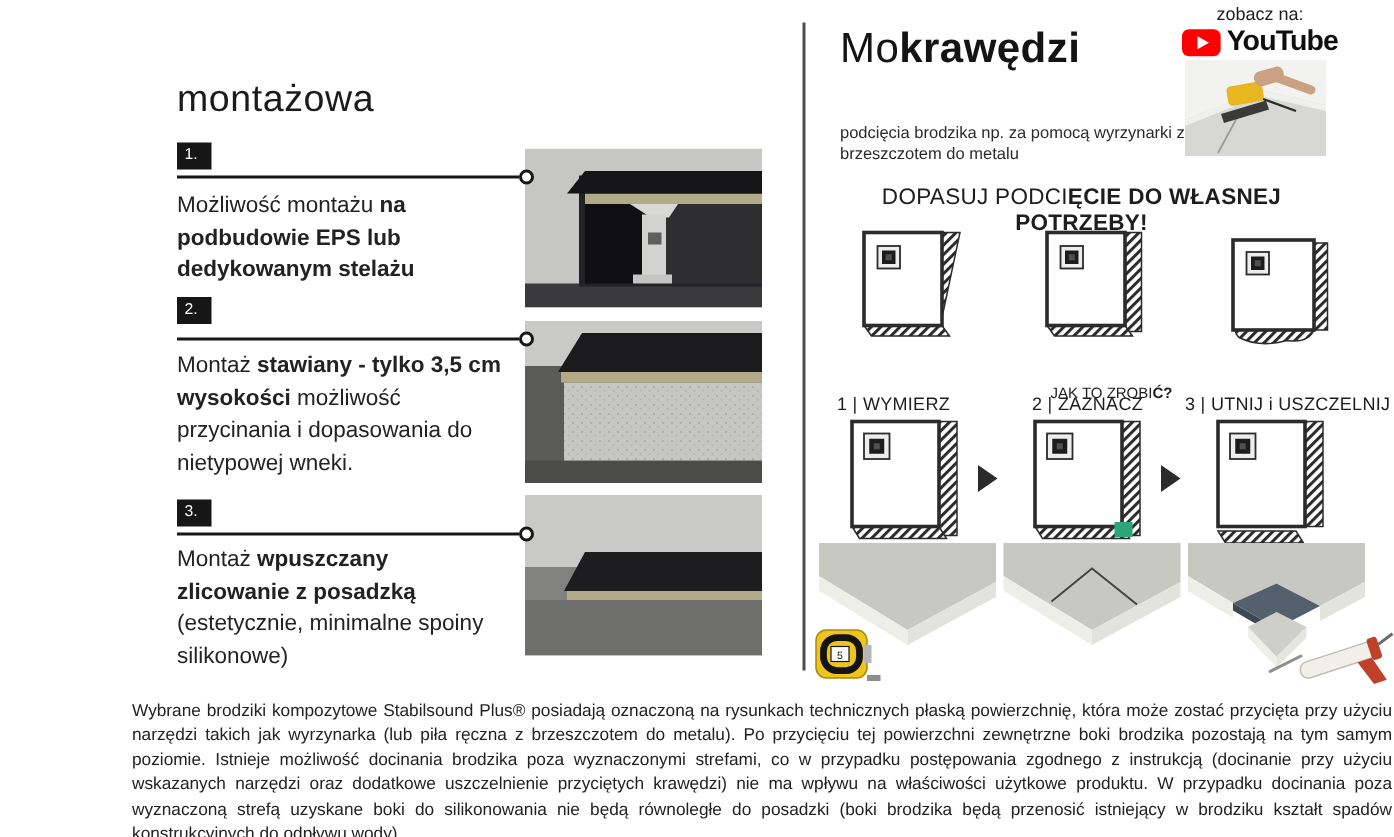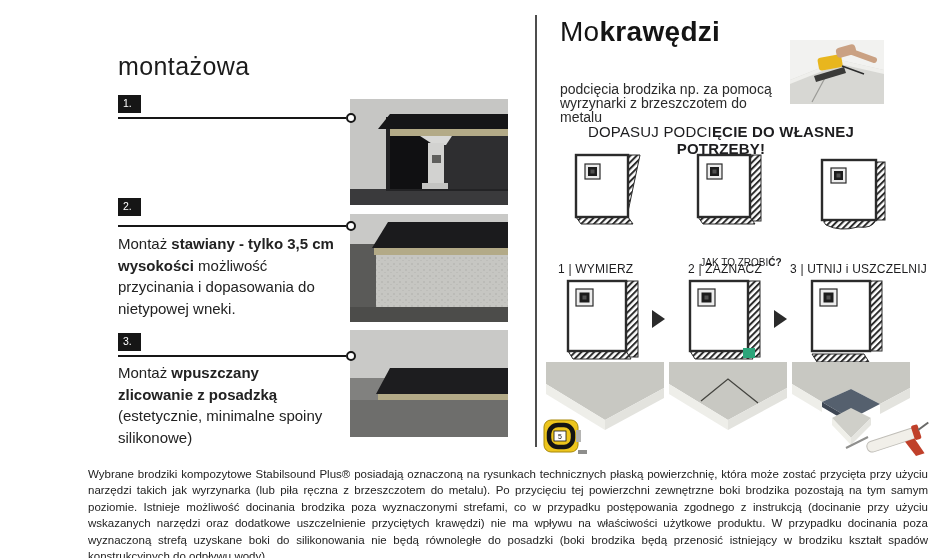--- a/index.html
+++ b/index.html
@@ -21,21 +21,21 @@
   .step-text b{font-weight:700;}
   .photo{position:absolute;left:350px;width:158px;z-index:1;line-height:0;}
   .p1{top:99px;height:106px}.p2{top:214px;height:108px}.p3{top:330px;height:107px}
 
   .divider{position:absolute;left:535px;top:15px;width:2px;height:432px;background:#4d4d4d;}
 
   
   .r-heading{position:absolute;left:560px;top:16px;font-size:28px;line-height:31px;
              font-weight:300;letter-spacing:.3px;margin:0;color:#141414;}
   .r-heading b{font-weight:800;}
-  .r-sub{position:absolute;left:560px;top:82px;width:230px;font-size:14px;line-height:14px;
+  .r-sub{position:absolute;left:560px;top:82px;width:230px;font-size:11px;line-height:14px;
          font-weight:300;margin:0;color:#2a2a2a;}
   .yt{position:absolute;left:788px;top:2px;width:104px;text-align:center;cursor:pointer;}
   .yt-label{font-size:12px;color:#1d1d1f;}
   .yt-logo{display:flex;align-items:center;justify-content:center;gap:4px;margin-top:1px;}
   .yt-word{font-size:19px;font-weight:700;letter-spacing:-.6px;color:#0f0f0f;}
   .jigsaw{position:absolute;left:790px;top:40px;width:94px;height:64px;line-height:0;}
   .banner{position:absolute;left:548px;top:123px;width:346px;text-align:center;font-size:15px;
           letter-spacing:.2px;margin:0;}
   .banner b{font-weight:800;}
   .shape{position:absolute;line-height:0;}
@@ -73,20 +73,21 @@
         <circle cx="2" cy="2" r="0.7" fill="#a9a9a5"></circle>
         <circle cx="5" cy="4.5" r="0.6" fill="#b2b2ae"></circle>
       </pattern>
     </defs>
   </svg>
 
   <h1 class="title"><br><span>montażowa</span></h1>
 
   <div class="badge b1">1.</div>
   <div class="connector c1"></div>
+  <p class="step-text t1"><span>Możliwość montażu </span><b>na podbudowie EPS lub dedykowanym stelażu</b><span></span></p>
   <div class="photo p1">
     <svg viewBox="0 0 158 106" width="158" height="106">
       <rect width="158" height="106" fill="#c6c6c4"></rect>
       <rect x="0" y="90" width="158" height="16" fill="#3a3a3c"></rect>
       <rect x="36" y="18" width="122" height="74" fill="#232325"></rect>
       <rect x="94" y="37" width="64" height="53" fill="#2e2e30"></rect>
       <rect x="40" y="37" width="38" height="53" fill="#101012"></rect>
       <polygon points="70,37 102,37 96,46 84,46" fill="#d8d8d6"></polygon>
       <rect x="78" y="44" width="16" height="42" fill="#d2d2d0"></rect>
       <rect x="82" y="56" width="9" height="8" fill="#5f5f5d"></rect>
@@ -121,20 +122,30 @@
       <polygon points="28,64 158,64 158,70 28,70" fill="#b3aa87"></polygon>
       <polygon points="40,38 158,38 158,64 26,64" fill="#1d1d1f"></polygon>
     </svg>
   </div>
 
   <div class="divider"></div>
 
   <h2 class="r-heading"><span>Mo</span><b>krawędzi</b><br></h2>
   <p class="r-sub">podcięcia brodzika np. za pomocą wyrzynarki z brzeszczotem do metalu</p>
 
+  <div class="yt">
+    <div class="yt-label">zobacz na:</div>
+    <div class="yt-logo">
+      <svg width="30" height="21" viewBox="0 0 30 21">
+        <rect width="30" height="21" rx="5.5" fill="#ff0000"></rect>
+        <polygon points="12,5.5 12,15.5 21,10.5" fill="#ffffff"></polygon>
+      </svg>
+      <span class="yt-word">YouTube</span>
+    </div>
+  </div>
 
   <div class="jigsaw">
     <svg viewBox="0 0 94 64" width="94" height="64">
       <rect width="94" height="64" fill="#f2f2f0"></rect>
       <polygon points="0,40 50,20 94,30 94,64 0,64" fill="#d7d7d3"></polygon>
       <polygon points="0,40 50,20 94,30 94,34 50,24 0,44" fill="#efefec"></polygon>
       <line x1="22" y1="62" x2="36" y2="36" stroke="#9a9a96" stroke-width="1.2"></line>
       <polygon points="24,36 54,27 56,33 26,42" fill="#3a3a38"></polygon>
       <rect x="28" y="16" width="24" height="13" rx="3" fill="#e8b61e" transform="rotate(-10 40 22)"></rect>
       <rect x="46" y="6" width="20" height="10" rx="4" fill="#caa183" transform="rotate(-16 56 11)"></rect>

